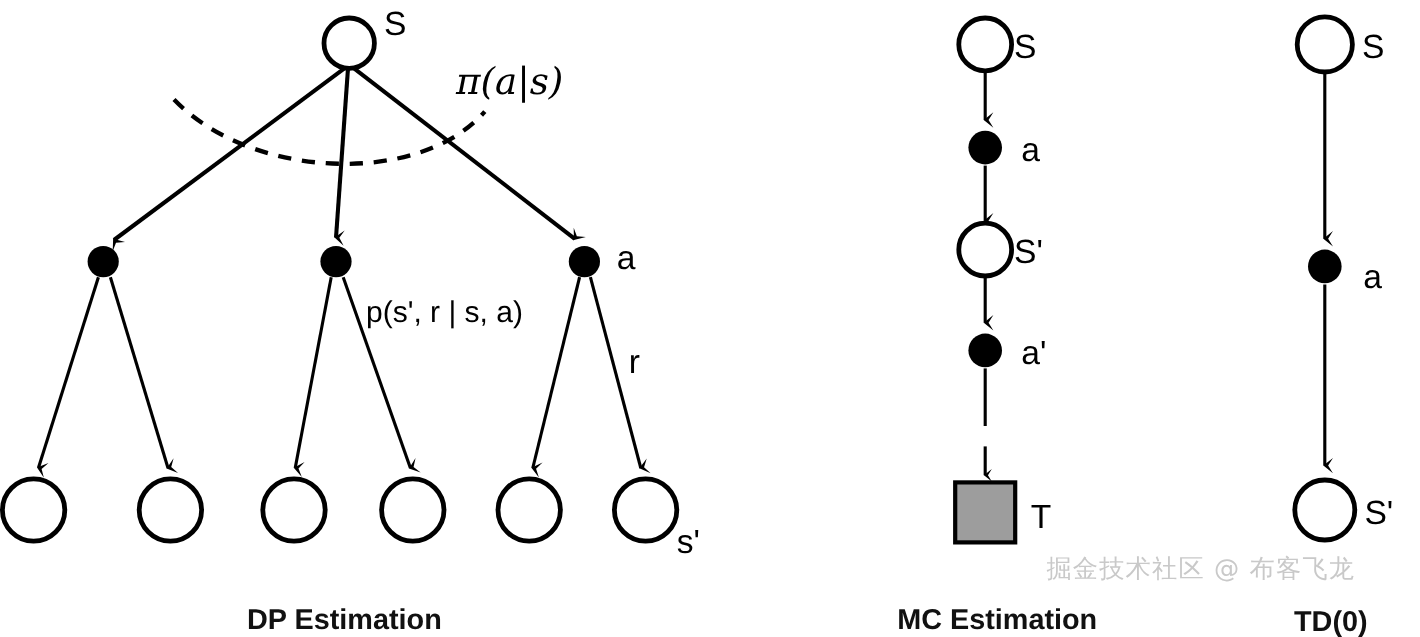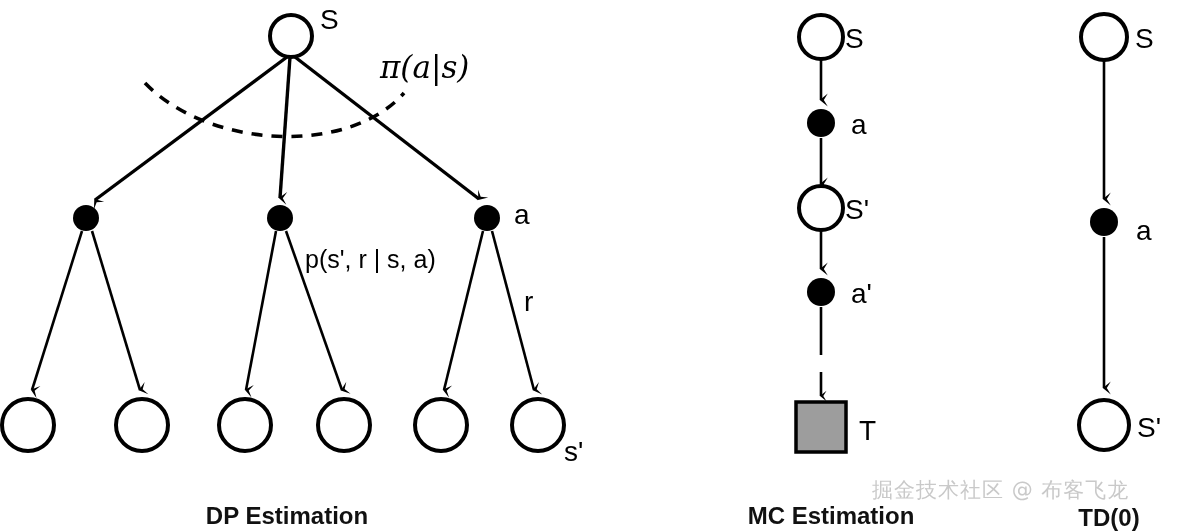--- a/index.html
+++ b/index.html
@@ -80,21 +80,21 @@
   }
   text.math {
     font-family: "DejaVu Serif", serif;
     font-style: italic;
     fill: #000000;
     font-size: 31px;
   }
   .watermark {
     position: absolute;
     left: 872px;
-    top: 476px;
+    top: 460px;
     font-family: "DejaVu Sans", sans-serif;
     font-size: 21px;
     color: #c9c9c9;
     white-space: nowrap;
     letter-spacing: 1px;
     pointer-events: none;
   }
 </style>
 </head>
 <body>

